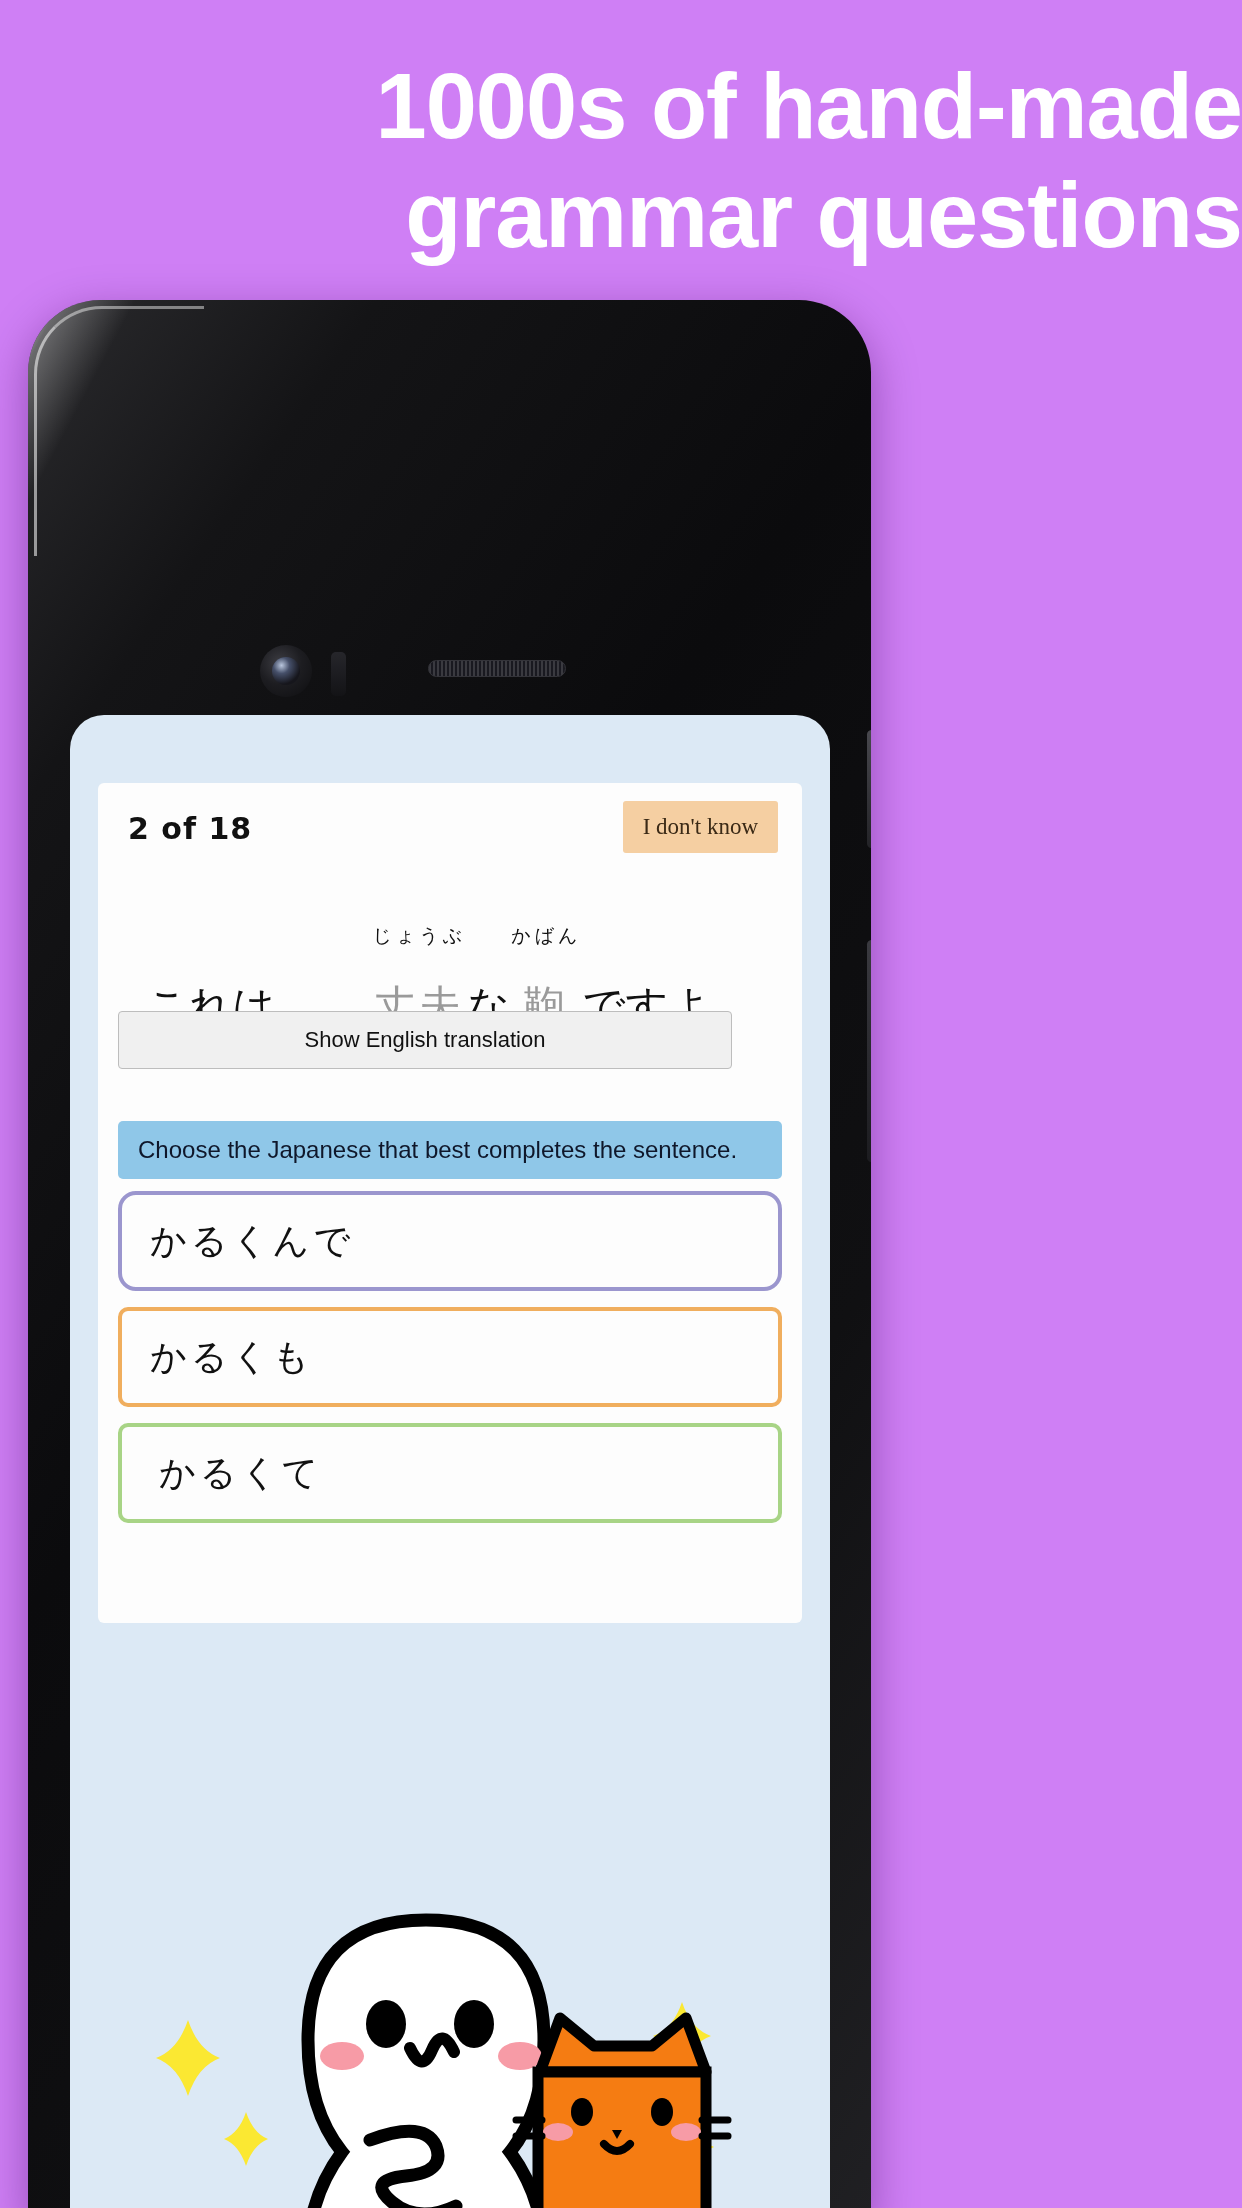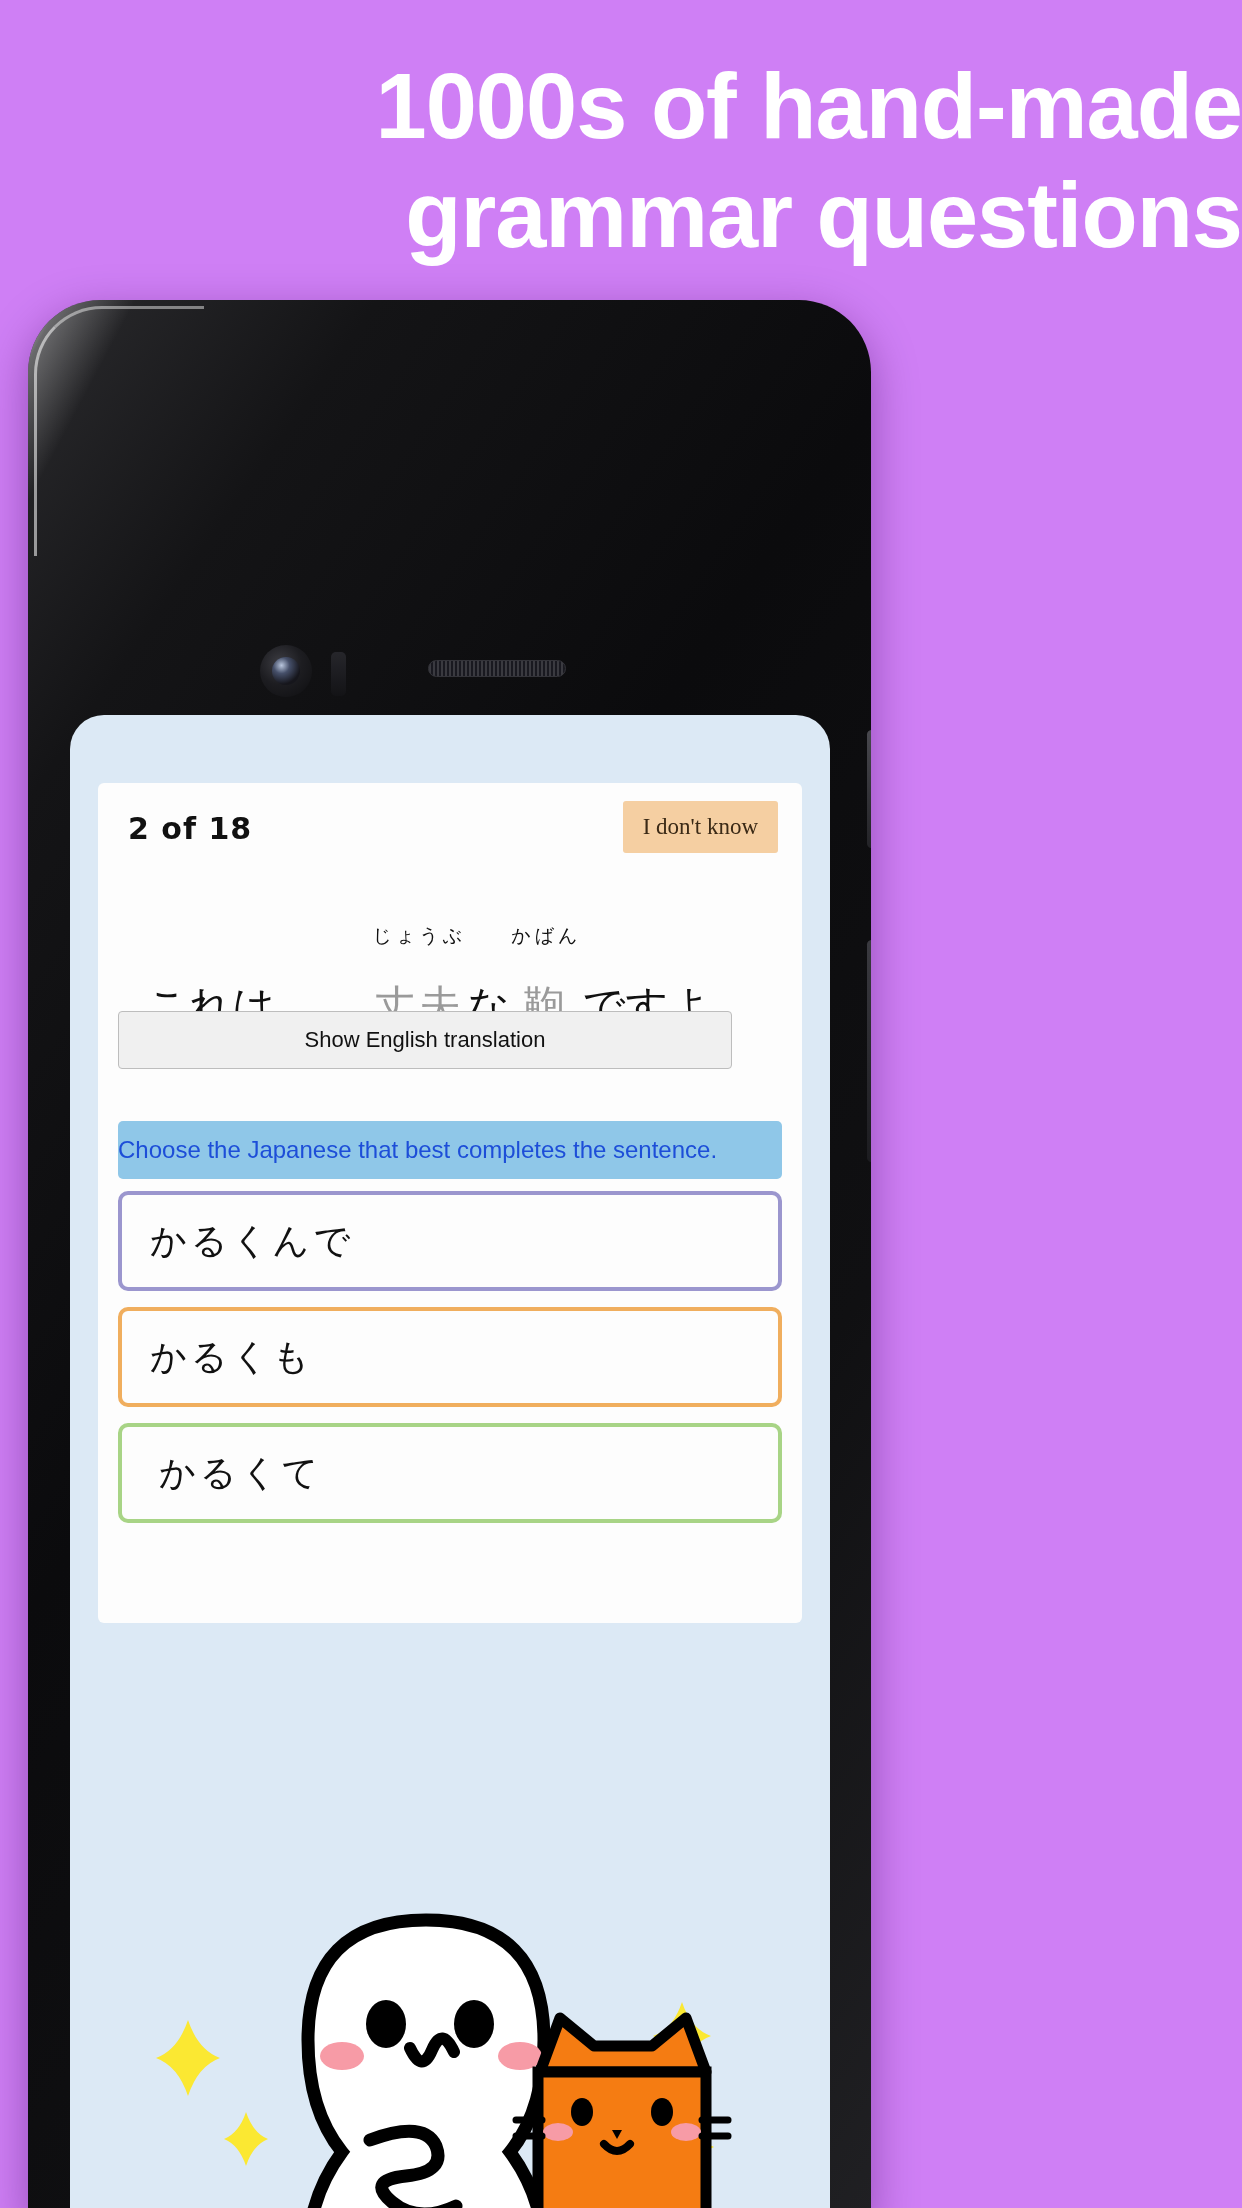--- a/index.html
+++ b/index.html
@@ -167,23 +167,24 @@
     color:#111;
     display:flex; align-items:center; justify-content:center;
   }
 
   .instruction {
     position:absolute; left:20px; top:338px;
     width:664px; height:58px;
     background:#8fc7e8;
     border-radius:5px;
     display:flex; align-items:center;
+    padding-left:20px;
     font-family:"Liberation Sans", sans-serif;
     font-size:24px;
-    color:#1d4ed8;
+    color:#0f172a;
   }
 
   .options { position:absolute; left:20px; top:408px; width:664px; }
   .option {
     height:100px;
     background:#fdfdfd;
     border:4px solid #ccc;
     border-radius:10px;
     margin-bottom:16px;
     display:flex; align-items:center;
@@ -232,21 +233,21 @@
 
       <div class="sentence">
         <span class="plain">これは</span><span class="blank"></span><span class="ruby-wrap"><span class="ruby-top">じょうぶ</span><span class="ruby-base">丈夫</span></span><span class="plain">な</span><span class="ruby-wrap"><span class="ruby-top">かばん</span><span class="ruby-base">鞄</span></span><span class="plain">ですよ。</span>
       </div>
 
       <button class="translate-btn">Show English translation</button>
 
       <div class="instruction">Choose the Japanese that best completes the sentence.</div>
 
       <div class="options">
-        <div class="option" id="opt0" style="border-color: rgb(155, 150, 206);">かるくんで</div>
+        <div class="option" id="opt0" style="border-color: rgb(155, 150, 206); border-radius: 18px;">かるくんで</div>
         <div class="option" id="opt1" style="border-color: rgb(240, 174, 94);">かるくも</div>
         <div class="option" id="opt2" style="border-color: rgb(168, 212, 134); padding-left: 37px;">かるくて</div>
       </div>
     </div>
 
     <div class="mascot-area">
       <svg class="mascot-svg" width="760" height="600" viewBox="0 0 760 600">
 
         <g fill="#fbe832">
           <path d="M118 400 q10 30 32 38 q-22 8 -32 38 q-10 -30 -32 -38 q22 -8 32 -38 z"></path>

